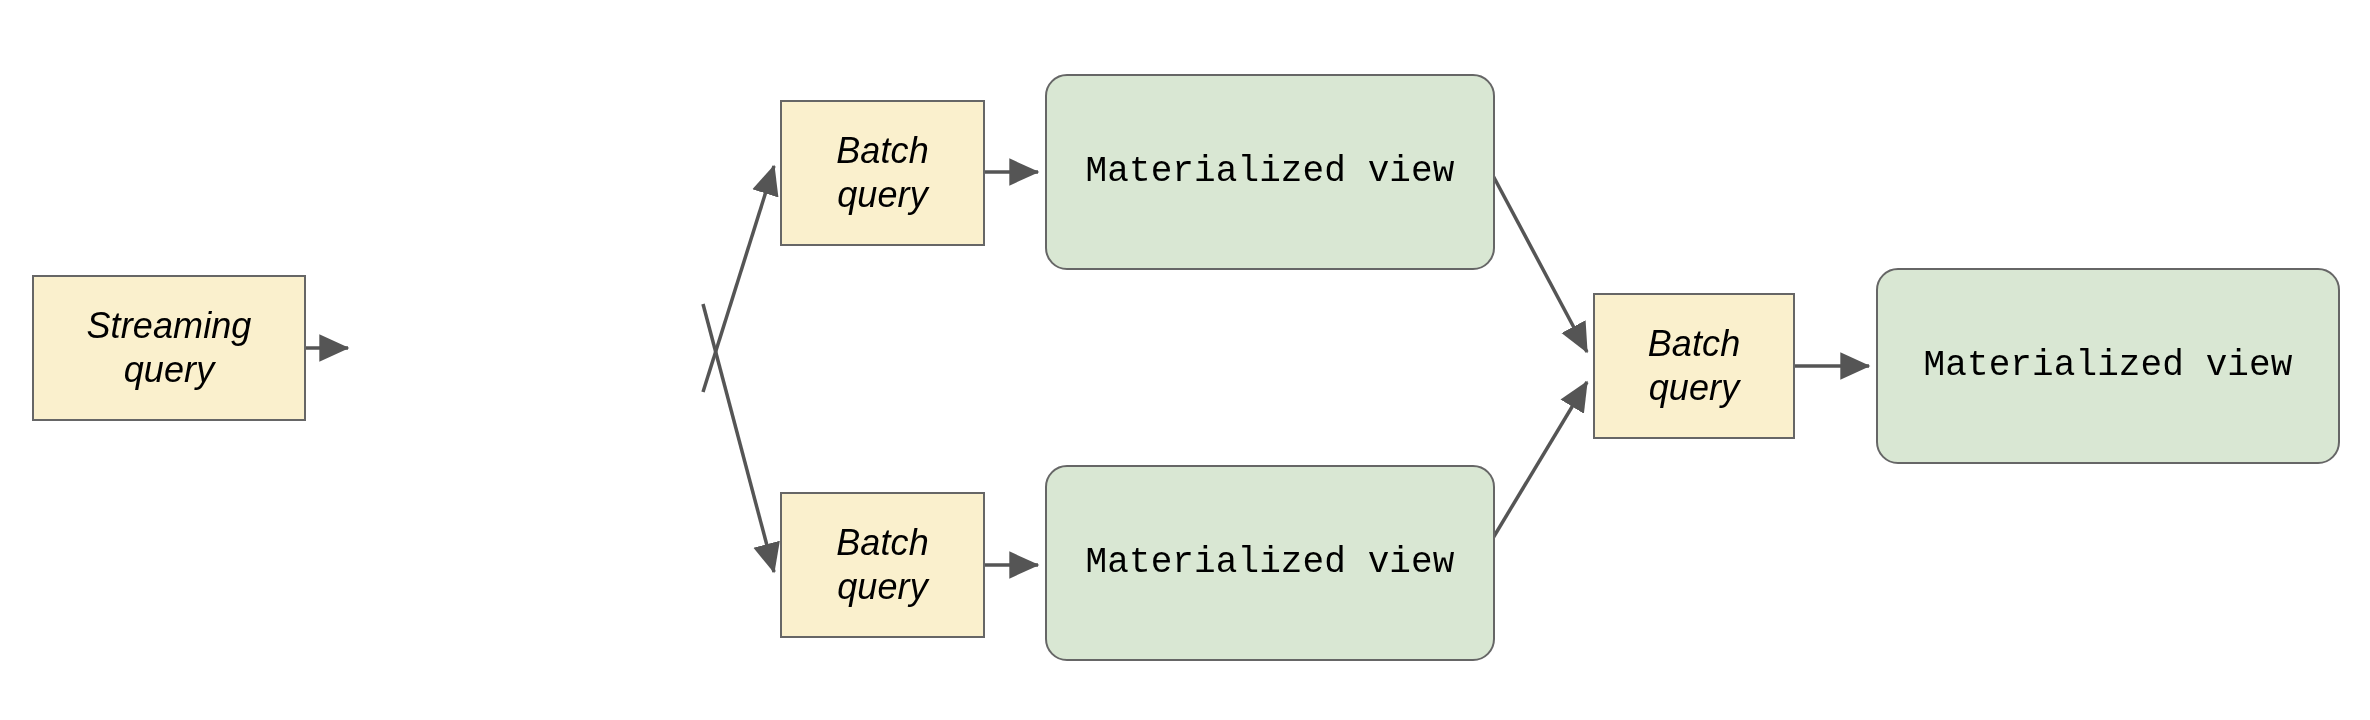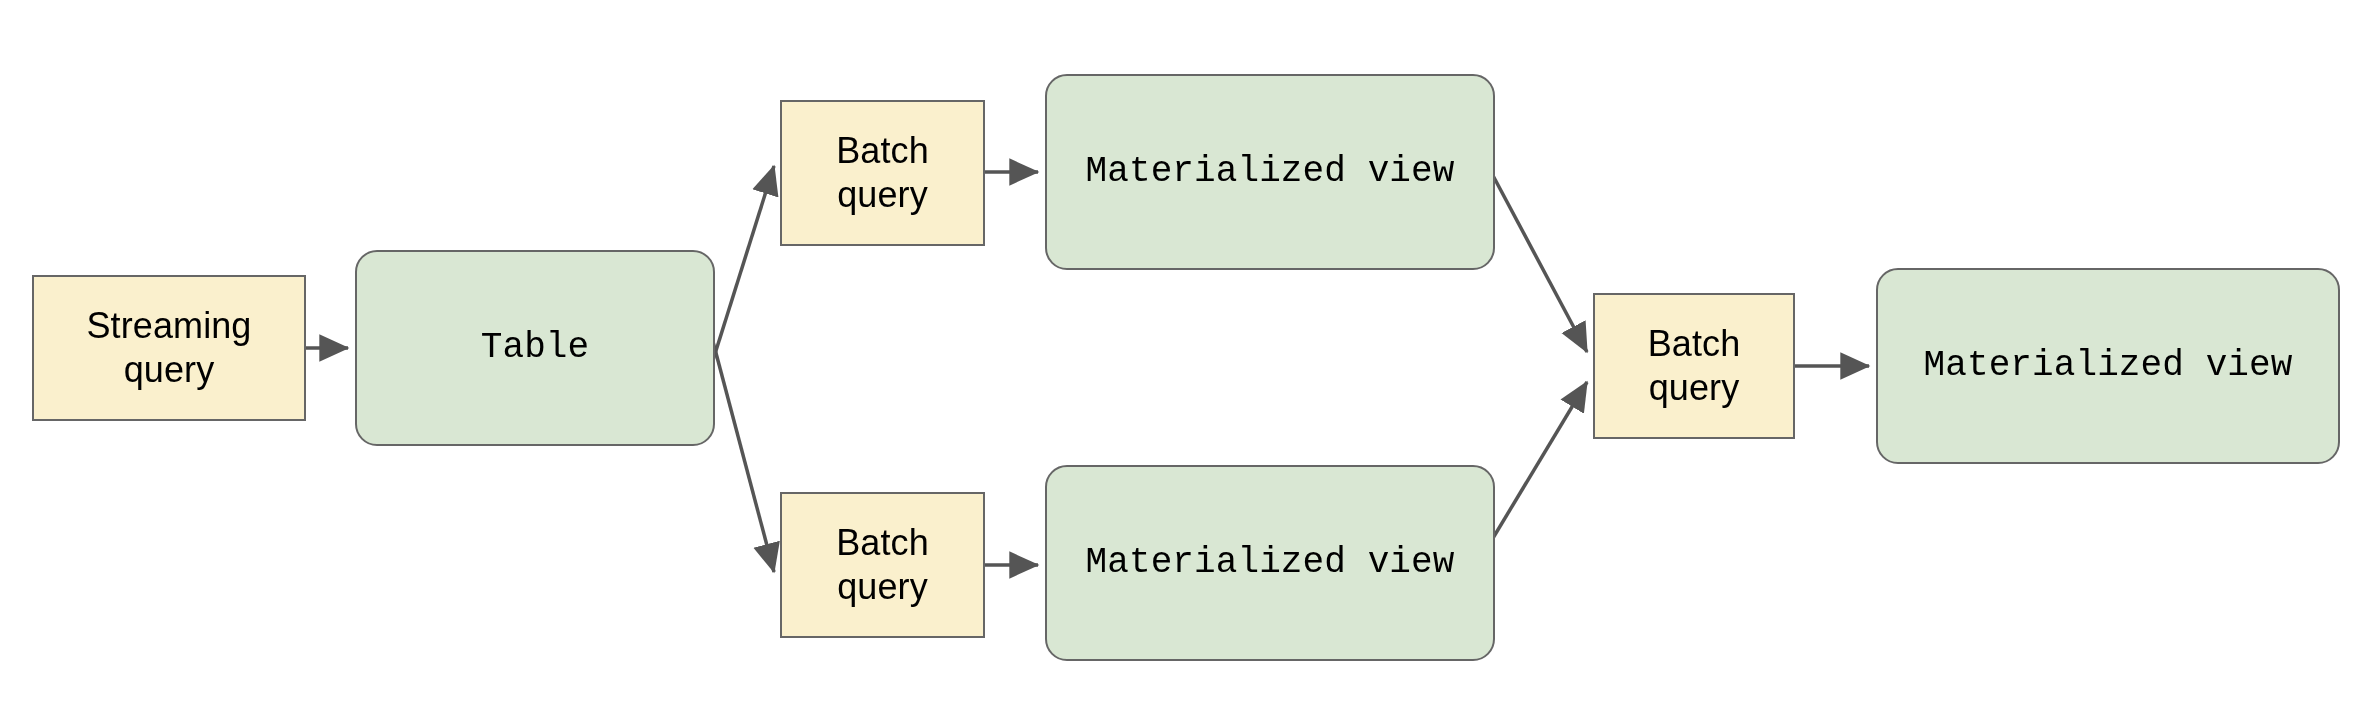--- a/index.html
+++ b/index.html
@@ -33,20 +33,21 @@
     color: #000000;
     font-size: 36px;
     line-height: 1.22;
     letter-spacing: 0.1px;
     border: 2px solid #666666;
     z-index: 2;
   }
   .node-process {
     background: #faf0cd;
     border-radius: 0;
+    font-style: italic;
   }
   .node-store {
     background: #d9e7d3;
     border-radius: 22px;
     font-family: Liberation Mono, monospace;
   }
   .node-label {
     white-space: pre-line;
     padding: 0 6px;
   }
@@ -71,23 +72,20 @@
     <path class="edge" fill="none" stroke="#555555" stroke-width="3.5" marker-end="url(#arrowhead)" d="M 1490,170 L 1587,352"></path>
     <path class="edge" fill="none" stroke="#555555" stroke-width="3.5" marker-end="url(#arrowhead)" d="M 1490,543 L 1587,382"></path>
     <path class="edge" fill="none" stroke="#555555" stroke-width="3.5" marker-end="url(#arrowhead)" d="M 1795,366 L 1869,366"></path>
   </svg>
 
   <div class="node node-process" style="left: 32px; top: 275px; width: 274px; height: 146px; border-radius: 0px;">
     <span class="node-label">Streaming
 query</span>
   </div>
 
-  <div class="node node-store" style="left: 355px; top: 250px; width: 360px; height: 196px;">
-    <span class="node-label">Table</span>
-  </div>
 
   <div class="node node-process" style="left: 780px; top: 100px; width: 205px; height: 146px; border-radius: 0px;">
     <span class="node-label">Batch
 query</span>
   </div>
 
   <div class="node node-store" style="left: 1045px; top: 74px; width: 450px; height: 196px;">
     <span class="node-label">Materialized view</span>
   </div>
 

